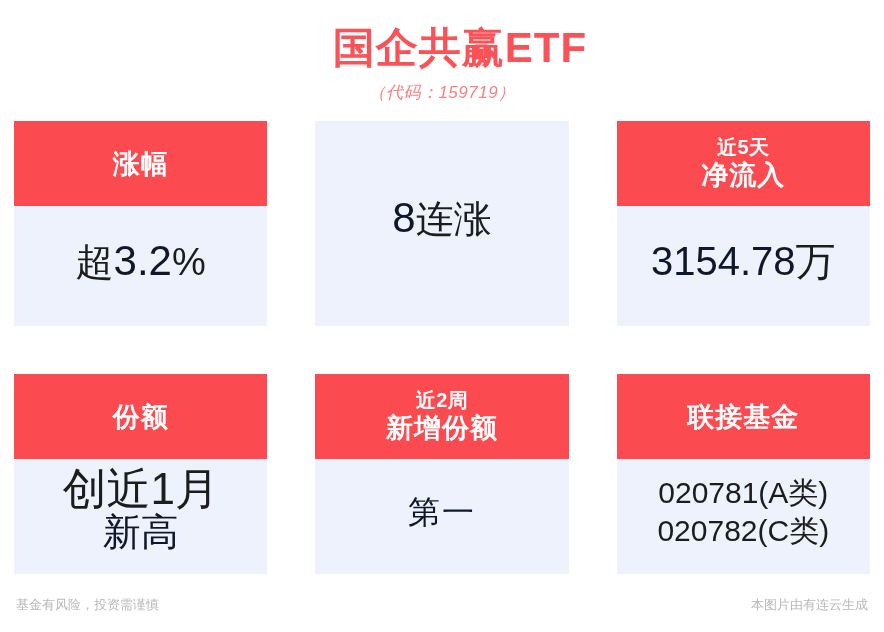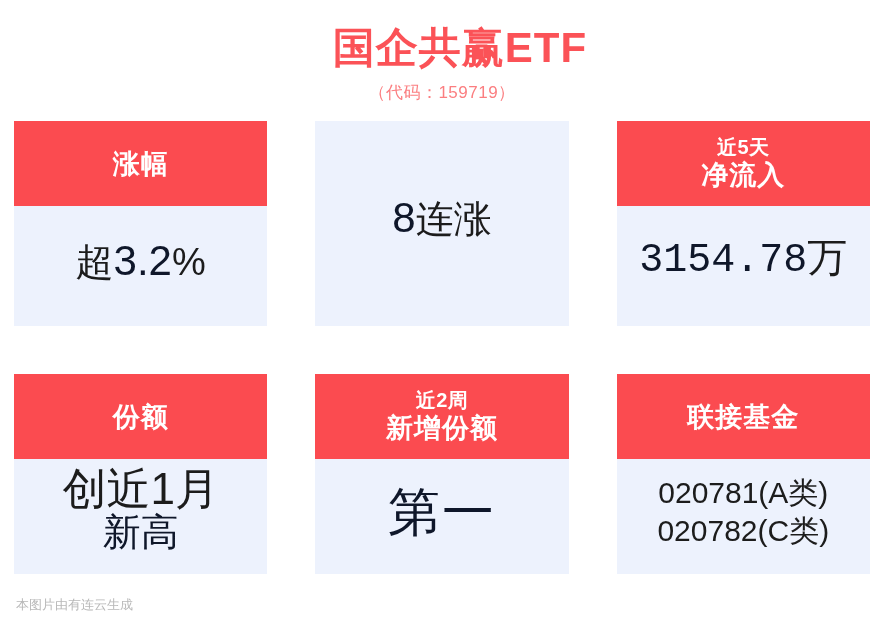--- a/index.html
+++ b/index.html
@@ -34,20 +34,21 @@
     letter-spacing: 1px;
     margin: 0;
     padding-left: 36px;
   }
   .page-subtitle {
     margin-top: 8px;
     font-size: 17px;
     line-height: 22px;
     color: #FB7E80;
     letter-spacing: 0.5px;
+    font-style: italic;
   }
 
   
   .grid {
     margin: 17px 14px 0 14px;
     display: grid;
     grid-template-columns: repeat(3, 1fr);
     grid-template-rows: 205px 200px;
     column-gap: 27px;
     row-gap: 34px;
@@ -99,31 +100,30 @@
     text-align: center;
     white-space: nowrap;
   }
   .big {
     font-size: 38px;
     line-height: 46px;
   }
   .mono-num {
     font-size: 40px;
     line-height: 48px;
-    font-family: Liberation Mono, monospace;
   }
   .dark  { color: #1C1C1C; }
   .red   { color: #0f172a; }
   .num   { font-size: 42px; }
 
   
   .r2-line1 { font-size: 44px; line-height: 40px; }
   .r2-line2 { font-size: 38px; line-height: 46px; }
   .code-line { font-size: 30px; line-height: 38px; letter-spacing: 0px; }
-  .rank { font-size: 52px; line-height: 50px; letter-spacing: 2px; }
+  .rank { font-size: 32px; line-height: 50px; letter-spacing: 2px; }
 
   
   .footer {
     position: absolute;
     left: 0;
     right: 0;
     bottom: 18px;
     display: flex;
     justify-content: space-between;
     padding: 0 16px;
@@ -202,16 +202,17 @@
       </div>
       <div class="card-body">
         <div class="line code-line dark">020781(A类)</div>
         <div class="line code-line dark">020782(C类)</div>
       </div>
     </div>
 
   </div>
 
   <div class="footer">
+    <span>基金有风险，投资需谨慎</span>
     <span>本图片由有连云生成</span>
   </div>
 
 </div>
 
 </body></html>

